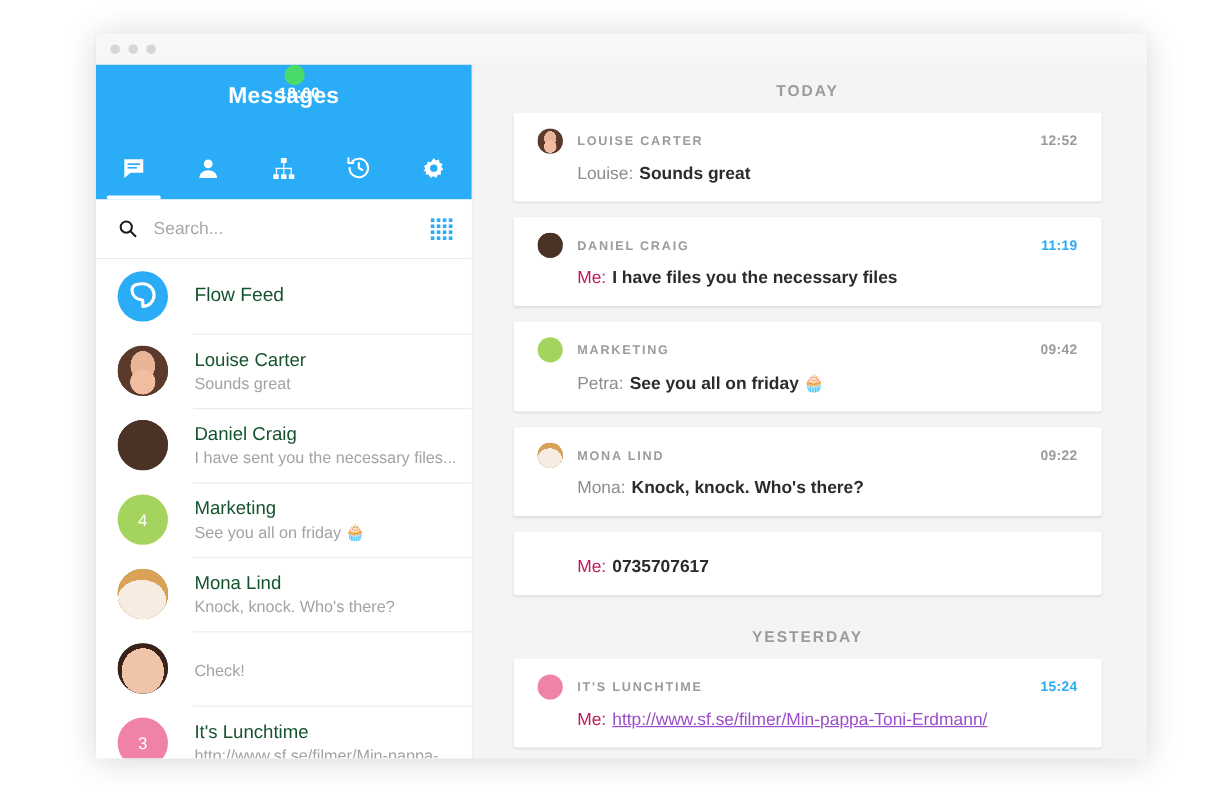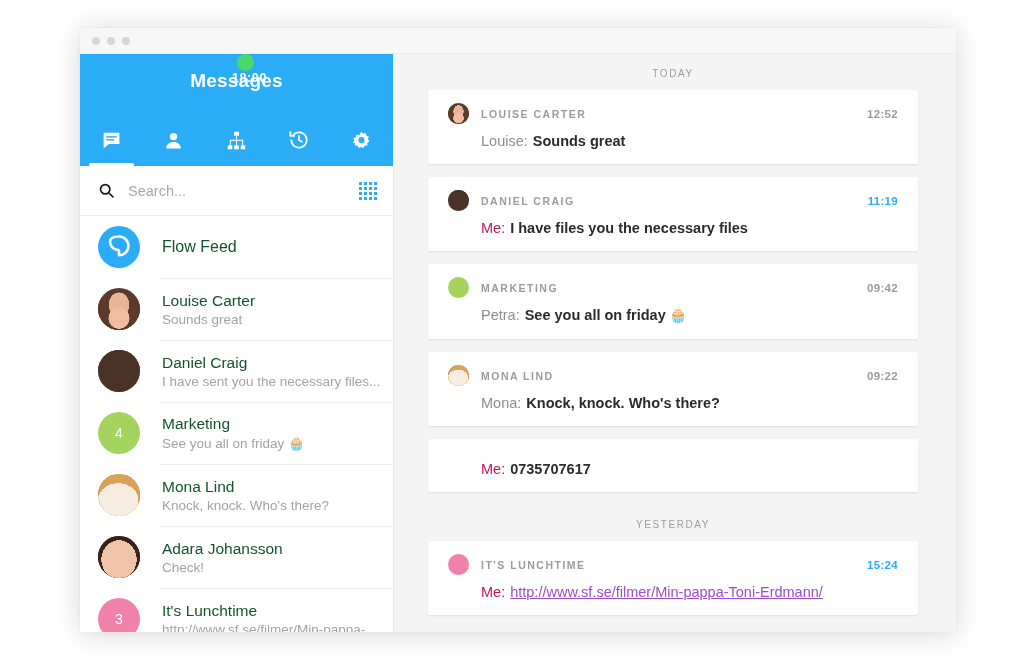--- a/index.html
+++ b/index.html
@@ -69,22 +69,22 @@
   .conv-name { font-size: 15.5px; color: #14532d; white-space: nowrap; }
   .conv-prev { font-size: 13.5px; color: #a3a3a3; white-space: nowrap;
                overflow: hidden; text-overflow: ellipsis; margin-top: 2px; }
   .conv.feed .conv-name { font-size: 16px; }
   .badge-av { display: flex; align-items: center; justify-content: center;
               color: #fff; font-size: 14px; }
 
   
   #main { flex: 1; background: #f4f4f4; position: relative; overflow: hidden; }
   #msg-scroll { padding: 0 38px 0 34px; height: 100%; }
-  .day-sep { text-align: center; font-size: 10px; letter-spacing: 1.6px;
-             color: #9b9b9b; font-weight: normal; padding: 14px 0 11px; }
+  .day-sep { text-align: center; font-size: 13px; letter-spacing: 1.6px;
+             color: #9b9b9b; font-weight: bold; padding: 14px 0 11px; }
   .msg-card { background: #fff; border-radius: 2px; padding: 13px 20px 15px;
               margin-bottom: 13px; box-shadow: 0 1px 2px rgba(0,0,0,0.09);
               cursor: pointer; }
   .msg-top { display: flex; align-items: center; }
   .msg-av { width: 21px; height: 21px; border-radius: 50%; flex: none; overflow: hidden;
             background: #e2e2e2; position: relative; }
   .msg-av.badge { display: flex; align-items: center; justify-content: center;
                   color: #fff; font-size: 9px; }
   .msg-name { font-size: 10.5px; letter-spacing: 1.5px; color: #9b9b9b;
               font-weight: bold; margin-left: 12px; flex: 1; white-space: nowrap; }
@@ -262,21 +262,20 @@
             <div class="conv-name">Mona Lind</div>
             <div class="conv-prev">Knock, knock. Who's there?</div>
           </div>
         </div>
 
         <div class="conv">
           <div class="av">
               <span class="ph ph-adara"></span>
             </div>
           <div class="conv-txt">
-            <div class="conv-name">Adara Johansson</div>
             <div class="conv-prev">Check!</div>
           </div>
         </div>
 
         <div class="conv">
           <div class="av badge-av" style="background:#f081a8">
               <span>3</span>
             </div>
           <div class="conv-txt">
             <div class="conv-name">It's Lunchtime</div>

